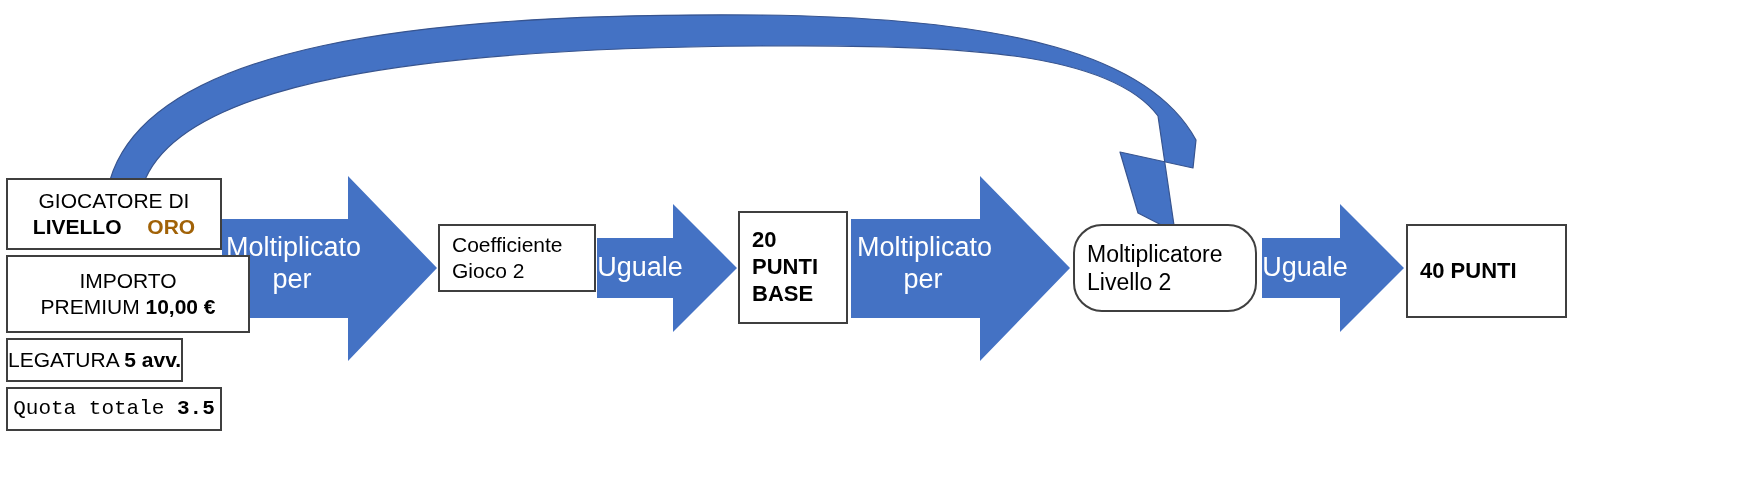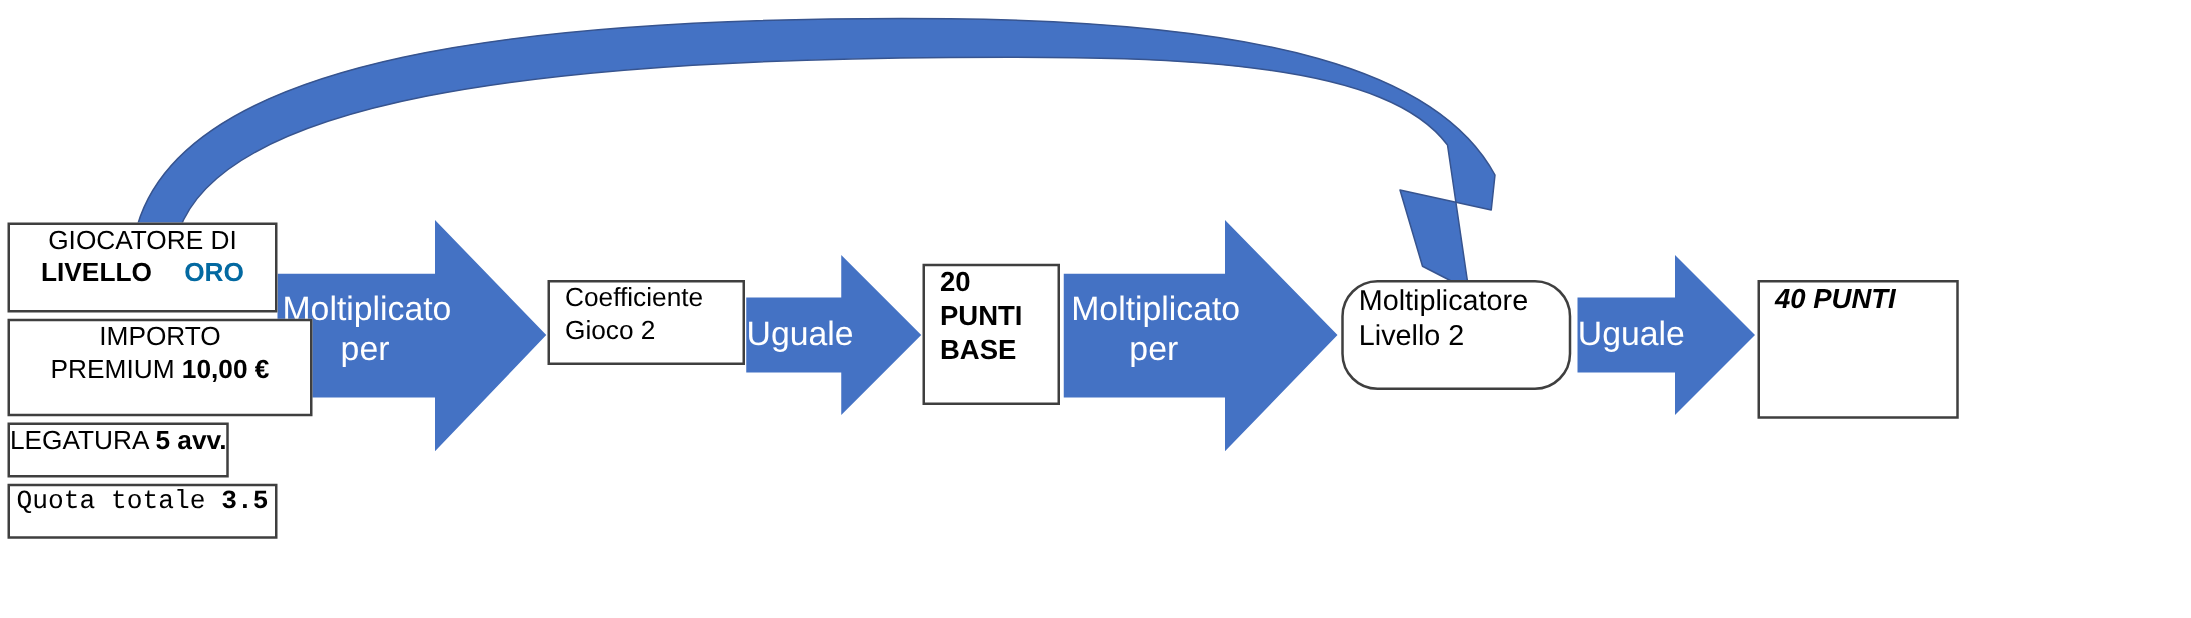--- a/index.html
+++ b/index.html
@@ -24,31 +24,32 @@
     width: 1753px;
     height: 494px;
   }
   .node-box {
     position: absolute;
     box-sizing: border-box;
     background: #ffffff;
     border: 2px solid #3f3f3f;
     display: flex;
     flex-direction: column;
+    justify-content: center;
     color: #000000;
     line-height: 1.22;
   }
   .node-box .line {
     display: block;
     white-space: nowrap;
   }
   .center-text { text-align: center; }
   .left-text   { text-align: left; padding-left: 12px; }
   .bold { font-weight: bold; }
-  .gold { color: #0369a1; font-weight: bold; margin-left: 20px; }
+  .gold { color: #a16207; font-weight: bold; margin-left: 20px; }
 
   
   .arrow-label {
     position: absolute;
     color: #ffffff;
     text-align: center;
     line-height: 1.18;
     pointer-events: none;
     white-space: pre-line;
   }
@@ -142,17 +143,17 @@
     <span class="line">20</span>
     <span class="line">PUNTI</span>
     <span class="line">BASE</span>
   </div>
 
   <div class="node-box left-text" style="left:1073px; top:224px; width:184px; height:88px; font-size:23px;border-radius:29px;">
     <span class="line">Moltiplicatore</span>
     <span class="line">Livello 2</span>
   </div>
 
-  <div class="node-box left-text" style="left:1406px; top:224px; width:161px; height:111px; font-size:22px; font-weight:bold;font-style:italic;">
+  <div class="node-box left-text" style="left:1406px; top:224px; width:161px; height:94px; font-size:22px; font-weight:bold;">
     <span class="line">40 PUNTI</span>
   </div>
 
 </div>
 
 </body></html>

